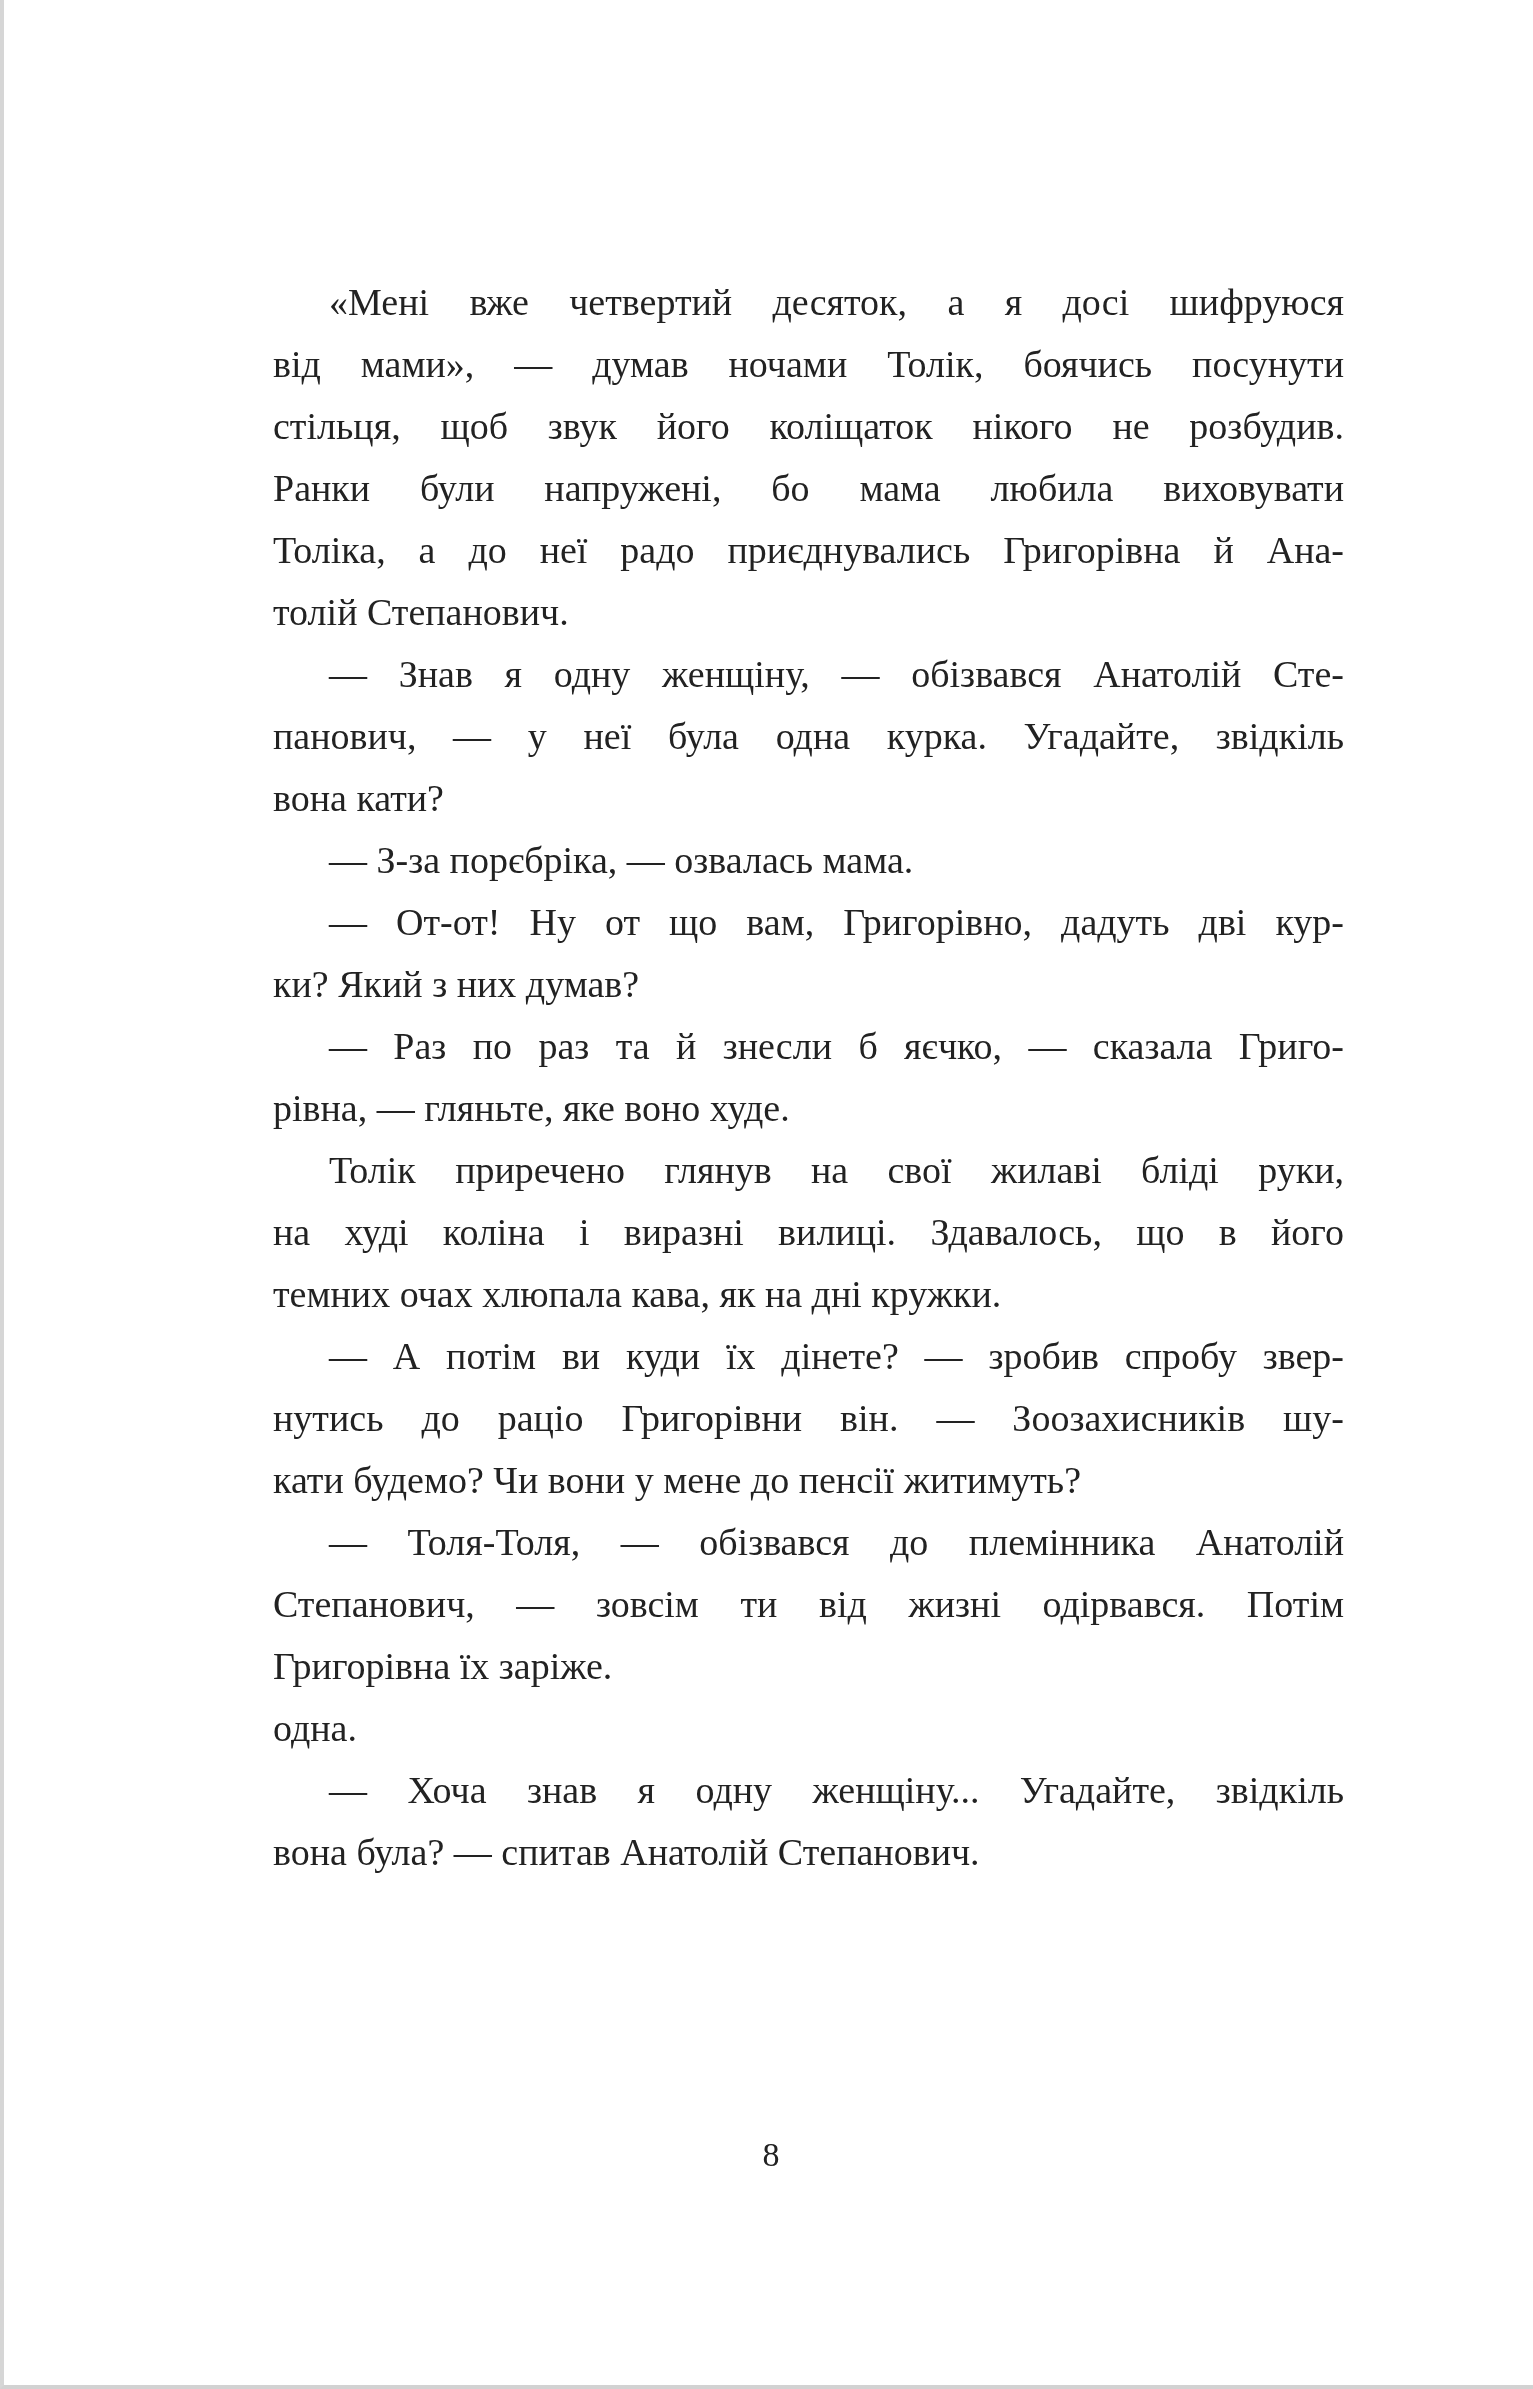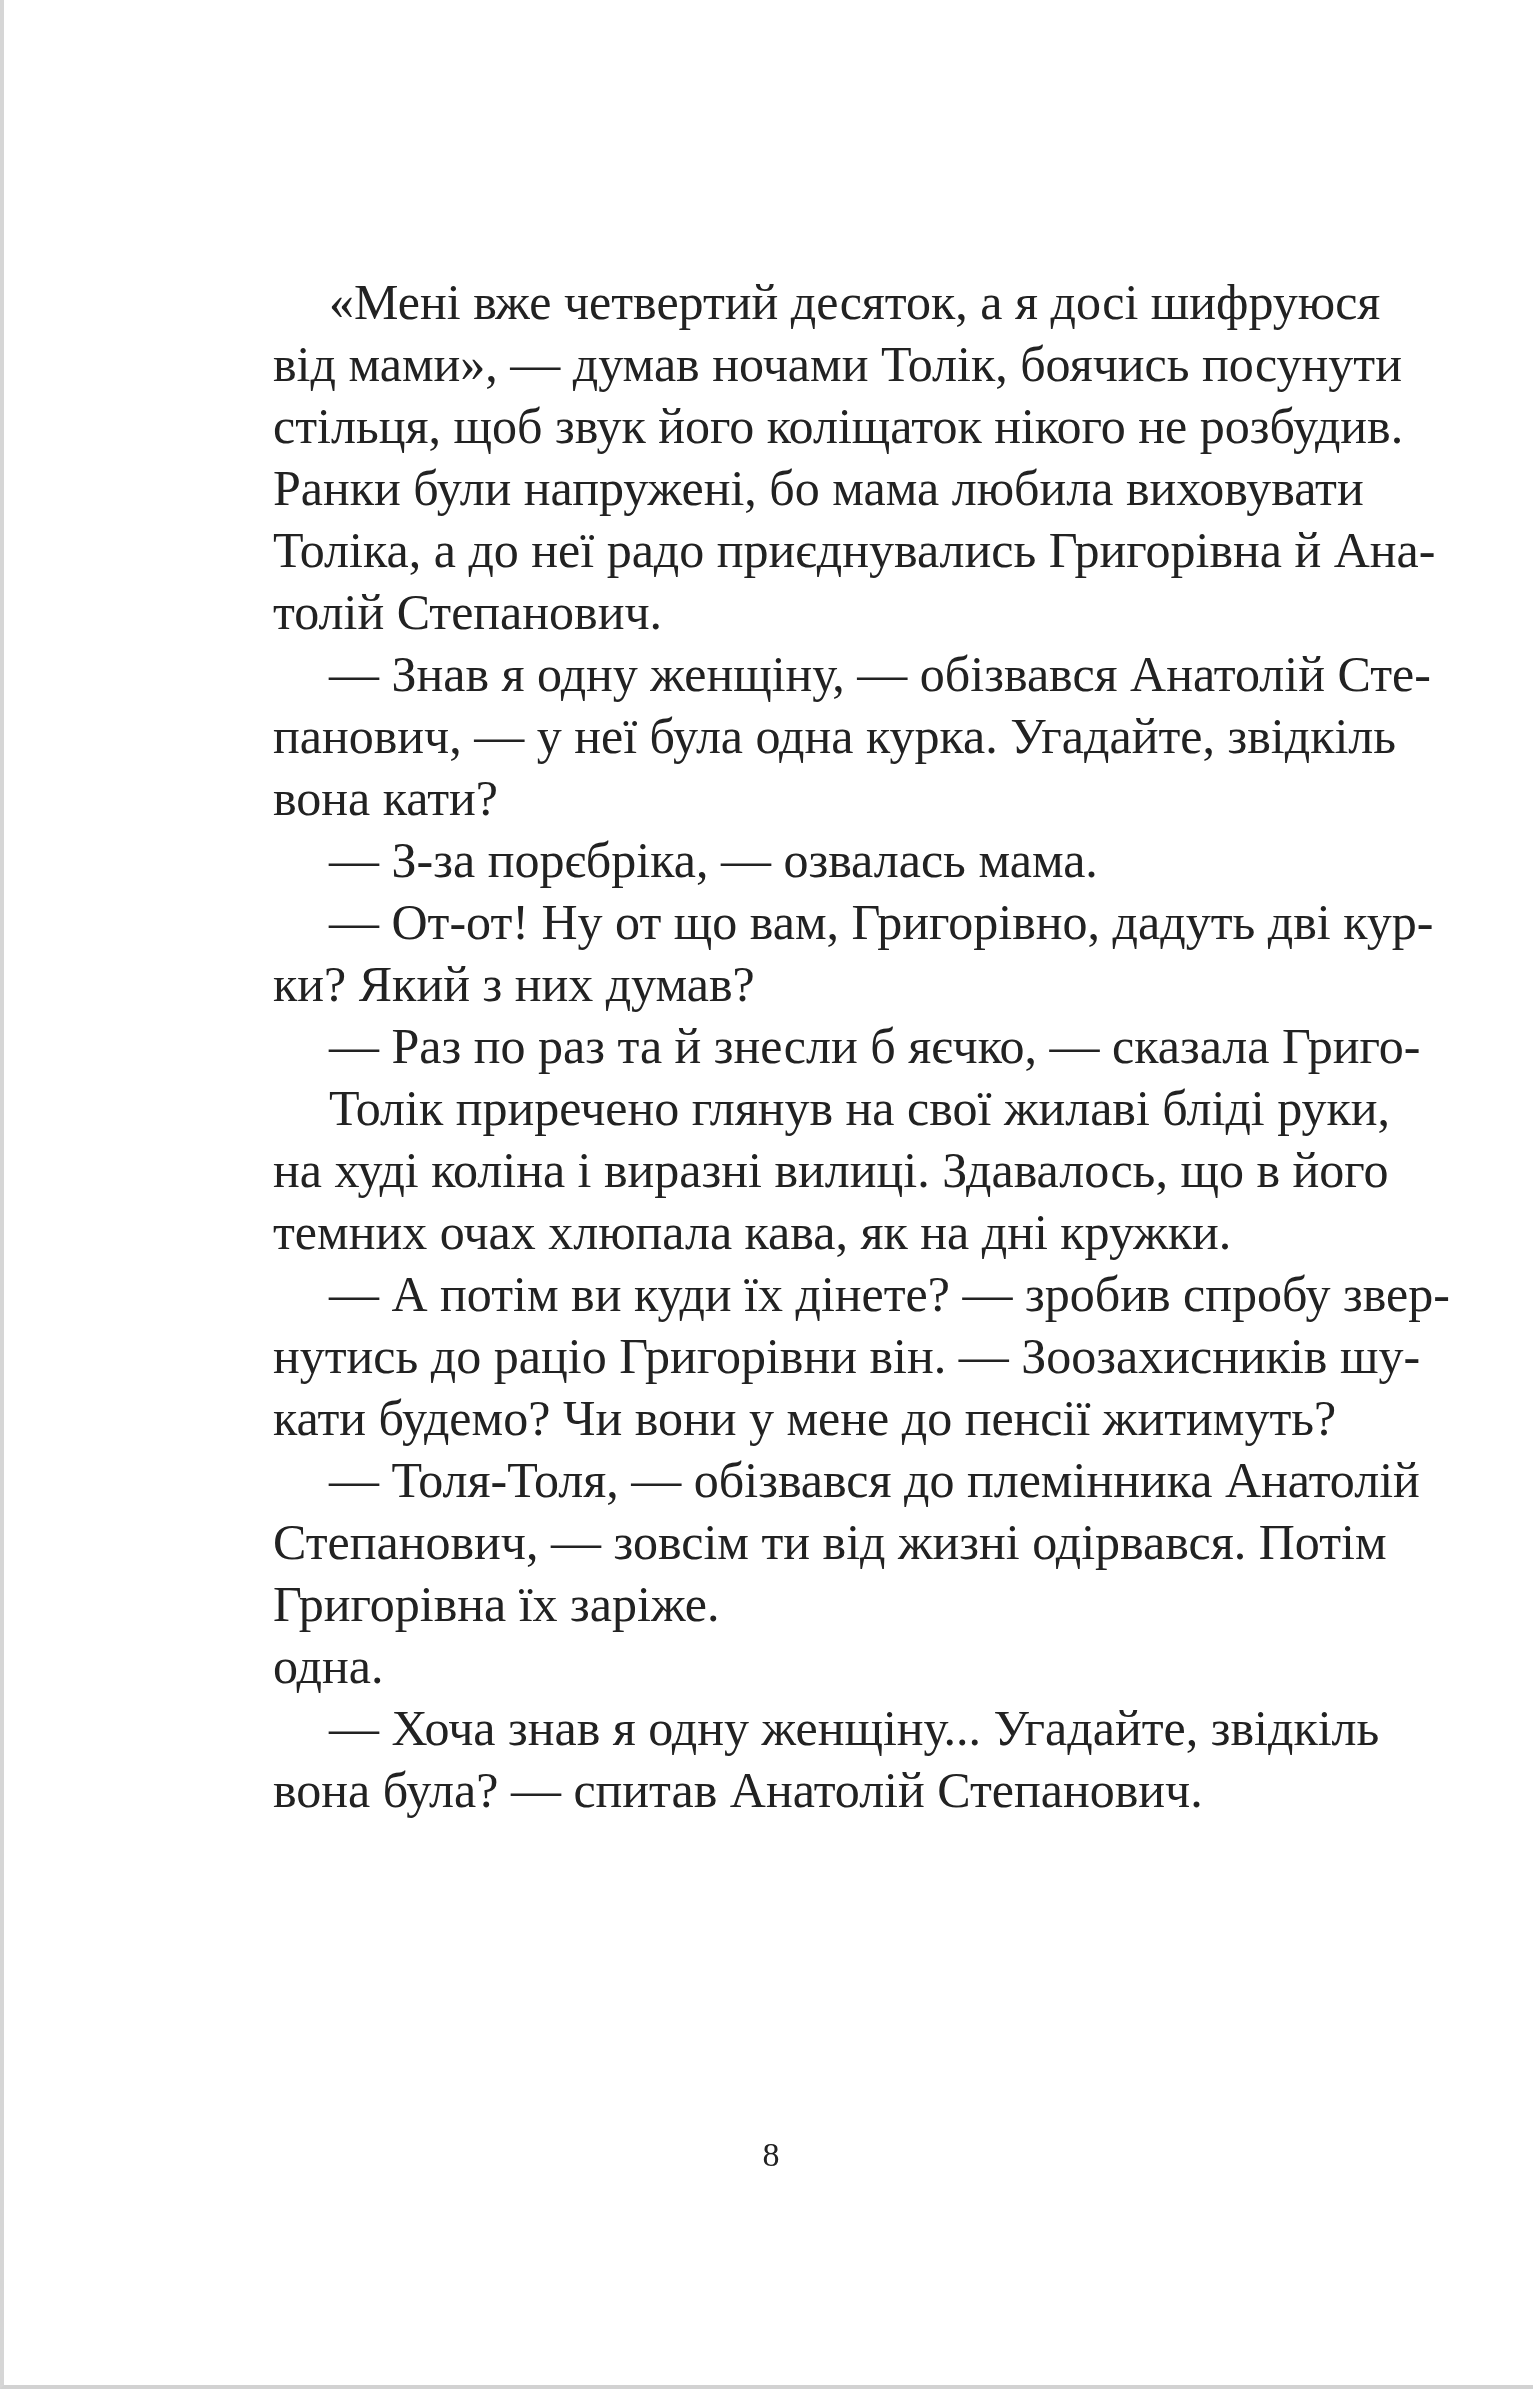--- a/index.html
+++ b/index.html
@@ -9,21 +9,21 @@
     background: #ffffff;
     border-left: 4px solid #d6d6d6;
     border-bottom: 4px solid #d2d2d2;
     box-sizing: border-box;
   }
   .text-block {
     position: absolute;
     left: 269px; top: 271px;
     width: 1071px;
     font-family: "Liberation Serif", "DejaVu Serif", serif;
-    font-size: 50px;
+    font-size: 38px;
     line-height: 62px;
     color: #222222;
   }
   .line {
     display: block;
     white-space: nowrap;
     text-align: justify;
     text-align-last: justify;
     height: 62px;
     overflow: visible;
@@ -64,20 +64,21 @@
       <span class="line indent last">— З-за порєбріка, — озвалась мама.</span>
     </div>
 
     <div>
       <span class="line indent">— От-от! Ну от що вам, Григорівно, дадуть дві кур-</span>
       <span class="line last">ки? Який з них думав?</span>
     </div>
 
     <div>
       <span class="line indent">— Раз по раз та й знесли б яєчко, — сказала Григо-</span>
+      <span class="line last">рівна, — гляньте, яке воно худе.</span>
     </div>
 
     <div>
       <span class="line indent">Толік приречено глянув на свої жилаві бліді руки,</span>
       <span class="line">на худі коліна і виразні вилиці. Здавалось, що в його</span>
       <span class="line last">темних очах хлюпала кава, як на дні кружки.</span>
     </div>
 
     <div>
       <span class="line indent">— А потім ви куди їх дінете? — зробив спробу звер-</span>

